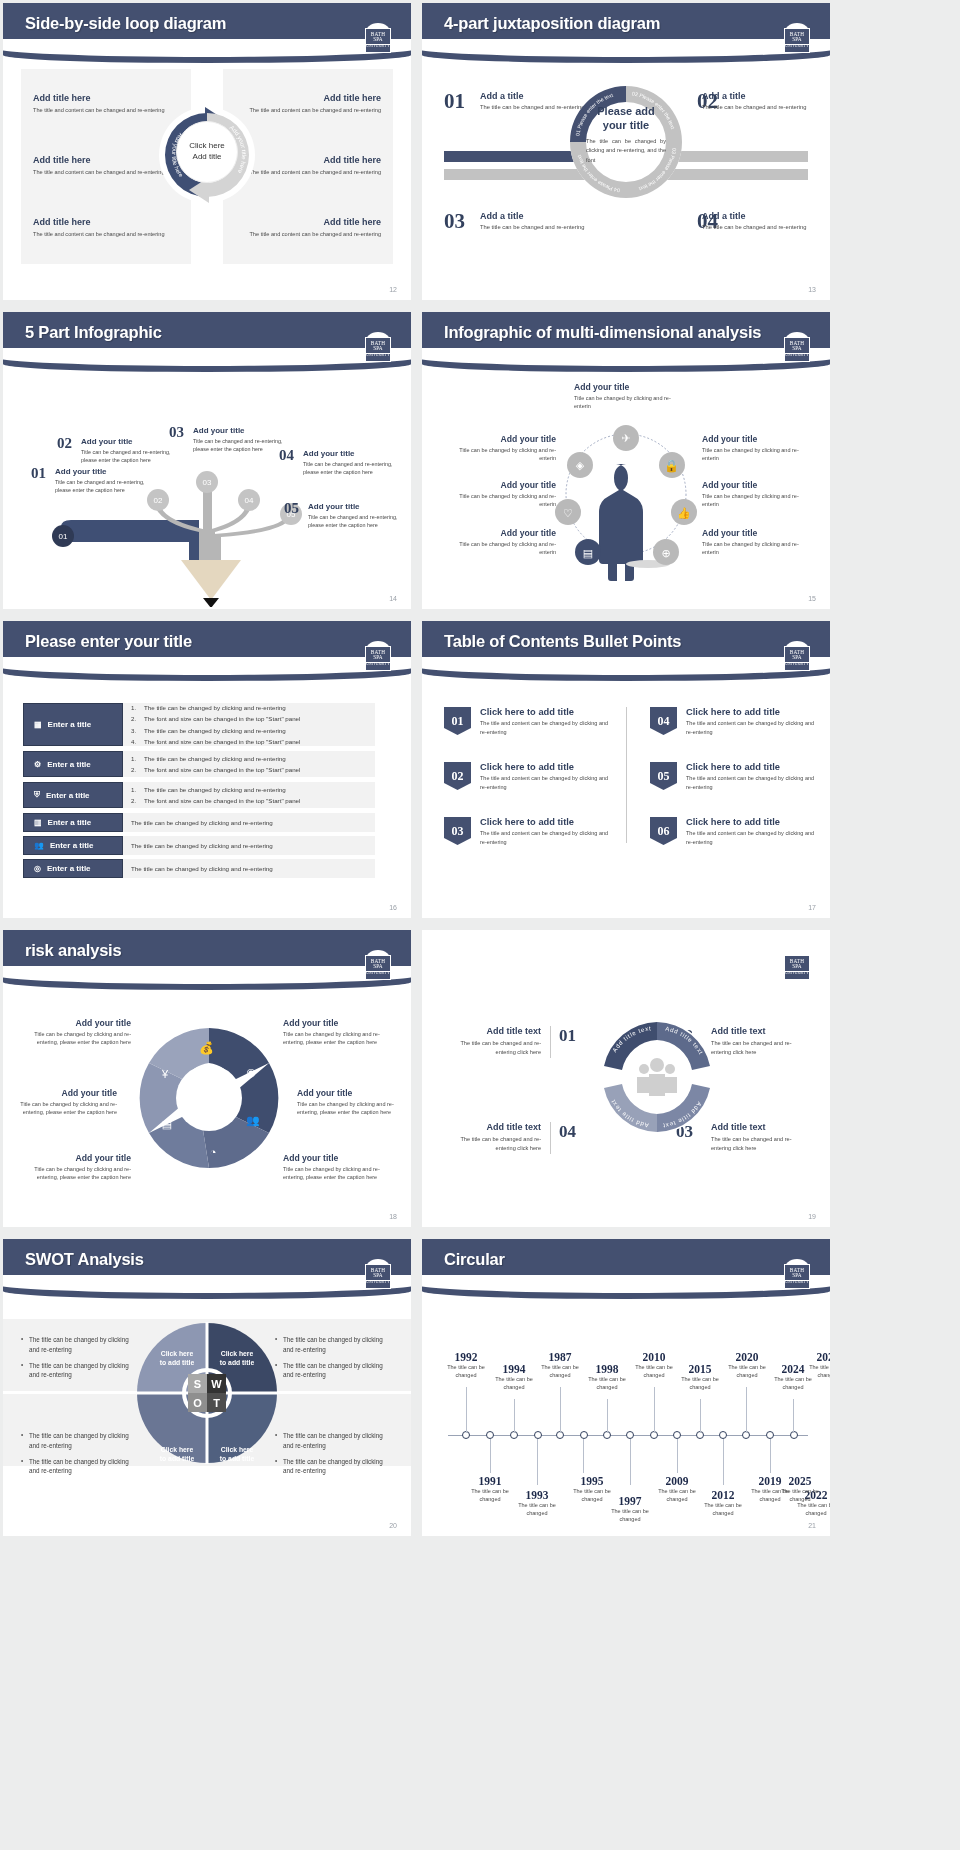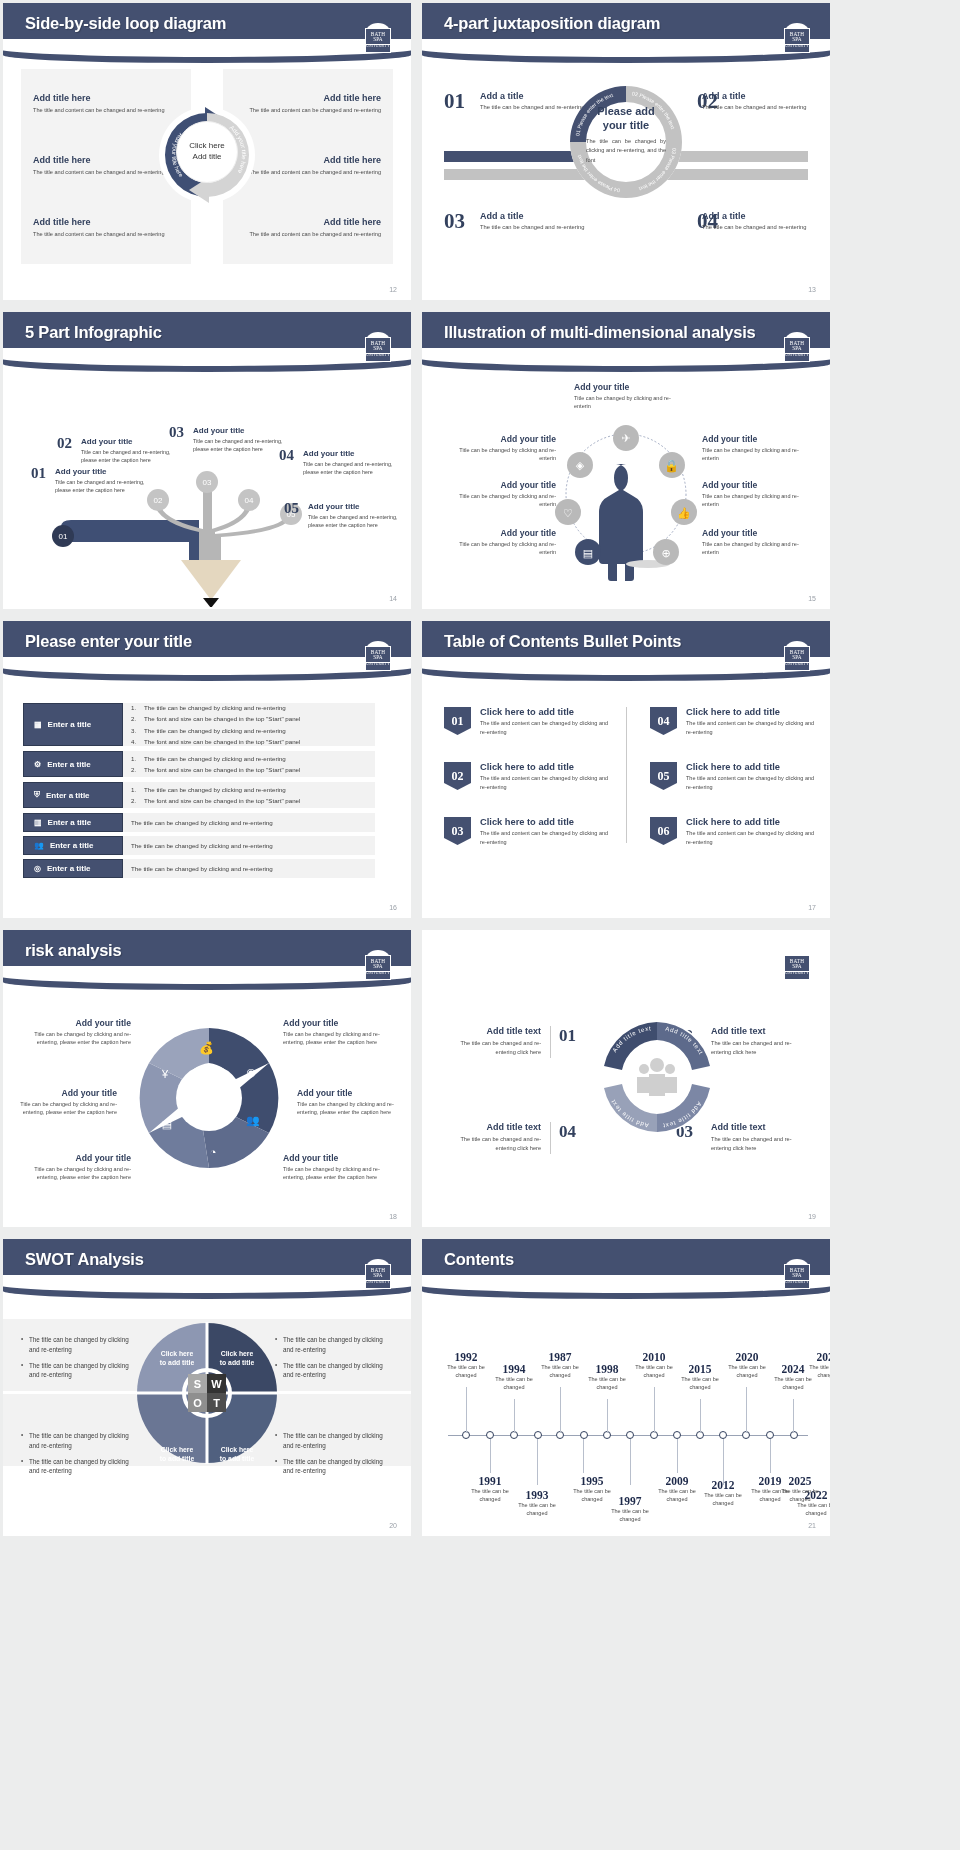--- a/index.html
+++ b/index.html
@@ -355,21 +355,21 @@
   <div class="item" style="left:305px;top:190px;">
     <div class="n">05</div>
     <div class="t">Add your title</div>
     <div class="d">Title can be changed and re-entering, please enter the caption here</div>
   </div>
   <div class="pgno">14</div>
 </div>
 
 <div class="slide s15">
   <div class="hdr">
-    <h1>Illustration of multi-dimensional analysis</h1>
+    <h1>Infographic of multi-dimensional analysis</h1>
     <div class="curve"></div>
   </div>
   <div class="logo">
     <div class="dome"></div>
     <div class="plate">
           <span>BATH</span>
           <span>SPA</span>
           <span class="l3">UNIVERSITY</span>
         </div>
   </div>
@@ -784,21 +784,21 @@
   </div>
   <div class="qlab" style="left:206px;top:206px;">
     <div>Click here</div>
     <div>to add title</div>
   </div>
   <div class="pgno">20</div>
 </div>
 
 <div class="slide s21">
   <div class="hdr">
-    <h1>Contents</h1>
+    <h1>Circular</h1>
     <div class="curve"></div>
   </div>
   <div class="logo">
     <div class="dome"></div>
     <div class="plate">
           <span>BATH</span>
           <span>SPA</span>
           <span class="l3">UNIVERSITY</span>
         </div>
   </div>
@@ -888,21 +888,21 @@
     <div class="c">The title can be changed</div>
   </div>
   <div class="ev" style="left:182px;top:256px;">
     <div class="y">1997</div>
     <div class="c">The title can be changed</div>
   </div>
   <div class="ev" style="left:229px;top:236px;">
     <div class="y">2009</div>
     <div class="c">The title can be changed</div>
   </div>
-  <div class="ev" style="left:275px;top:240px;">
+  <div class="ev" style="left:275px;top:250px;">
     <div class="y">2012</div>
     <div class="c">The title can be changed</div>
   </div>
   <div class="ev" style="left:322px;top:236px;">
     <div class="y">2019</div>
     <div class="c">The title can be changed</div>
   </div>
   <div class="ev" style="left:368px;top:250px;">
     <div class="y">2022</div>
     <div class="c">The title can be changed</div>

